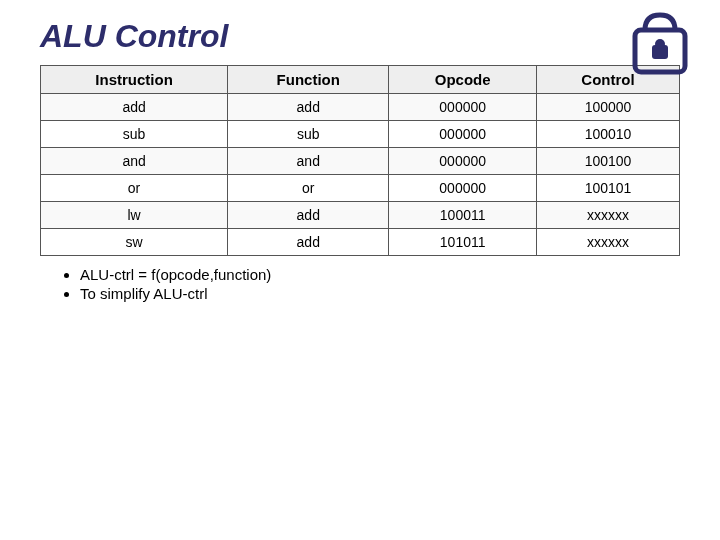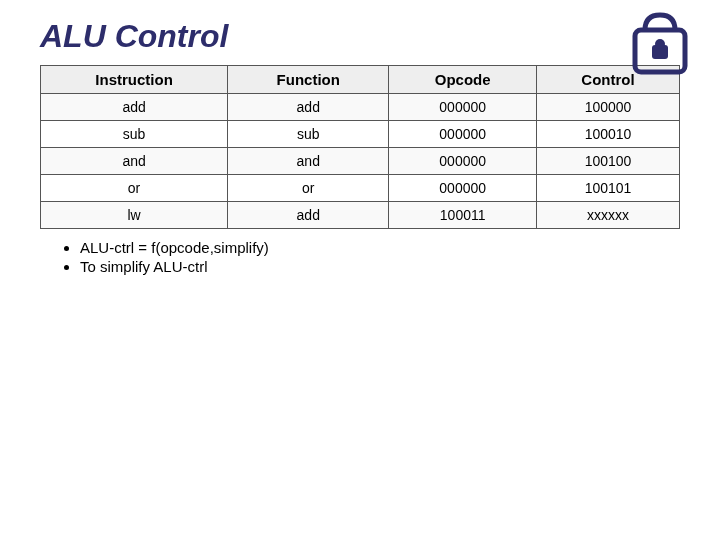--- a/index.html
+++ b/index.html
@@ -124,20 +124,26 @@
           <td>or</td>
           <td>000000</td>
           <td>100101</td>
         </tr>
         <tr>
           <td>lw</td>
           <td>add</td>
           <td>100011</td>
           <td>xxxxxx</td>
         </tr>
+        <tr>
+          <td>sw</td>
+          <td>add</td>
+          <td>101011</td>
+          <td>xxxxxx</td>
+        </tr>
       </tbody>
   </table>
 
   <ul class="bullet-list">
-    <li>ALU-ctrl = f(opcode,simplify)</li>
+    <li>ALU-ctrl = f(opcode,function)</li>
     <li>To simplify ALU-ctrl</li>
   </ul>
 </div>
 
 </body></html>

